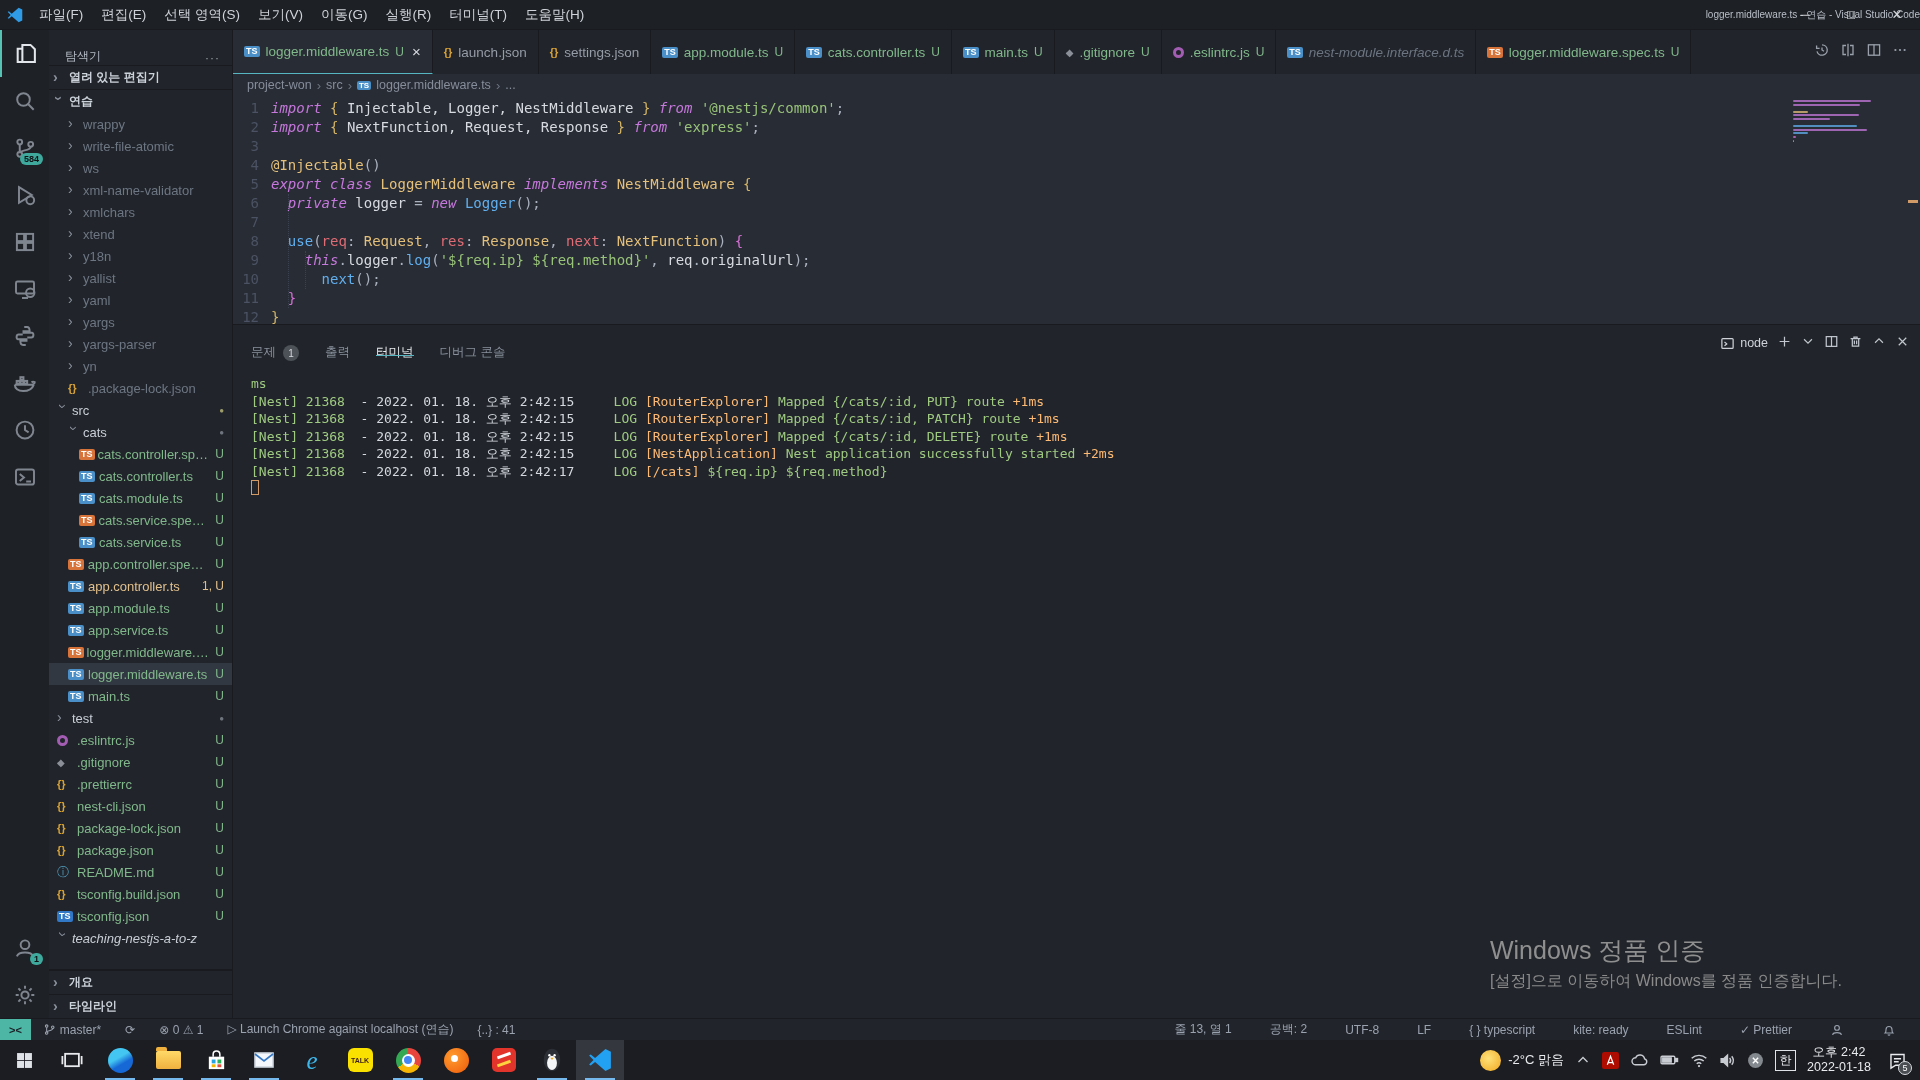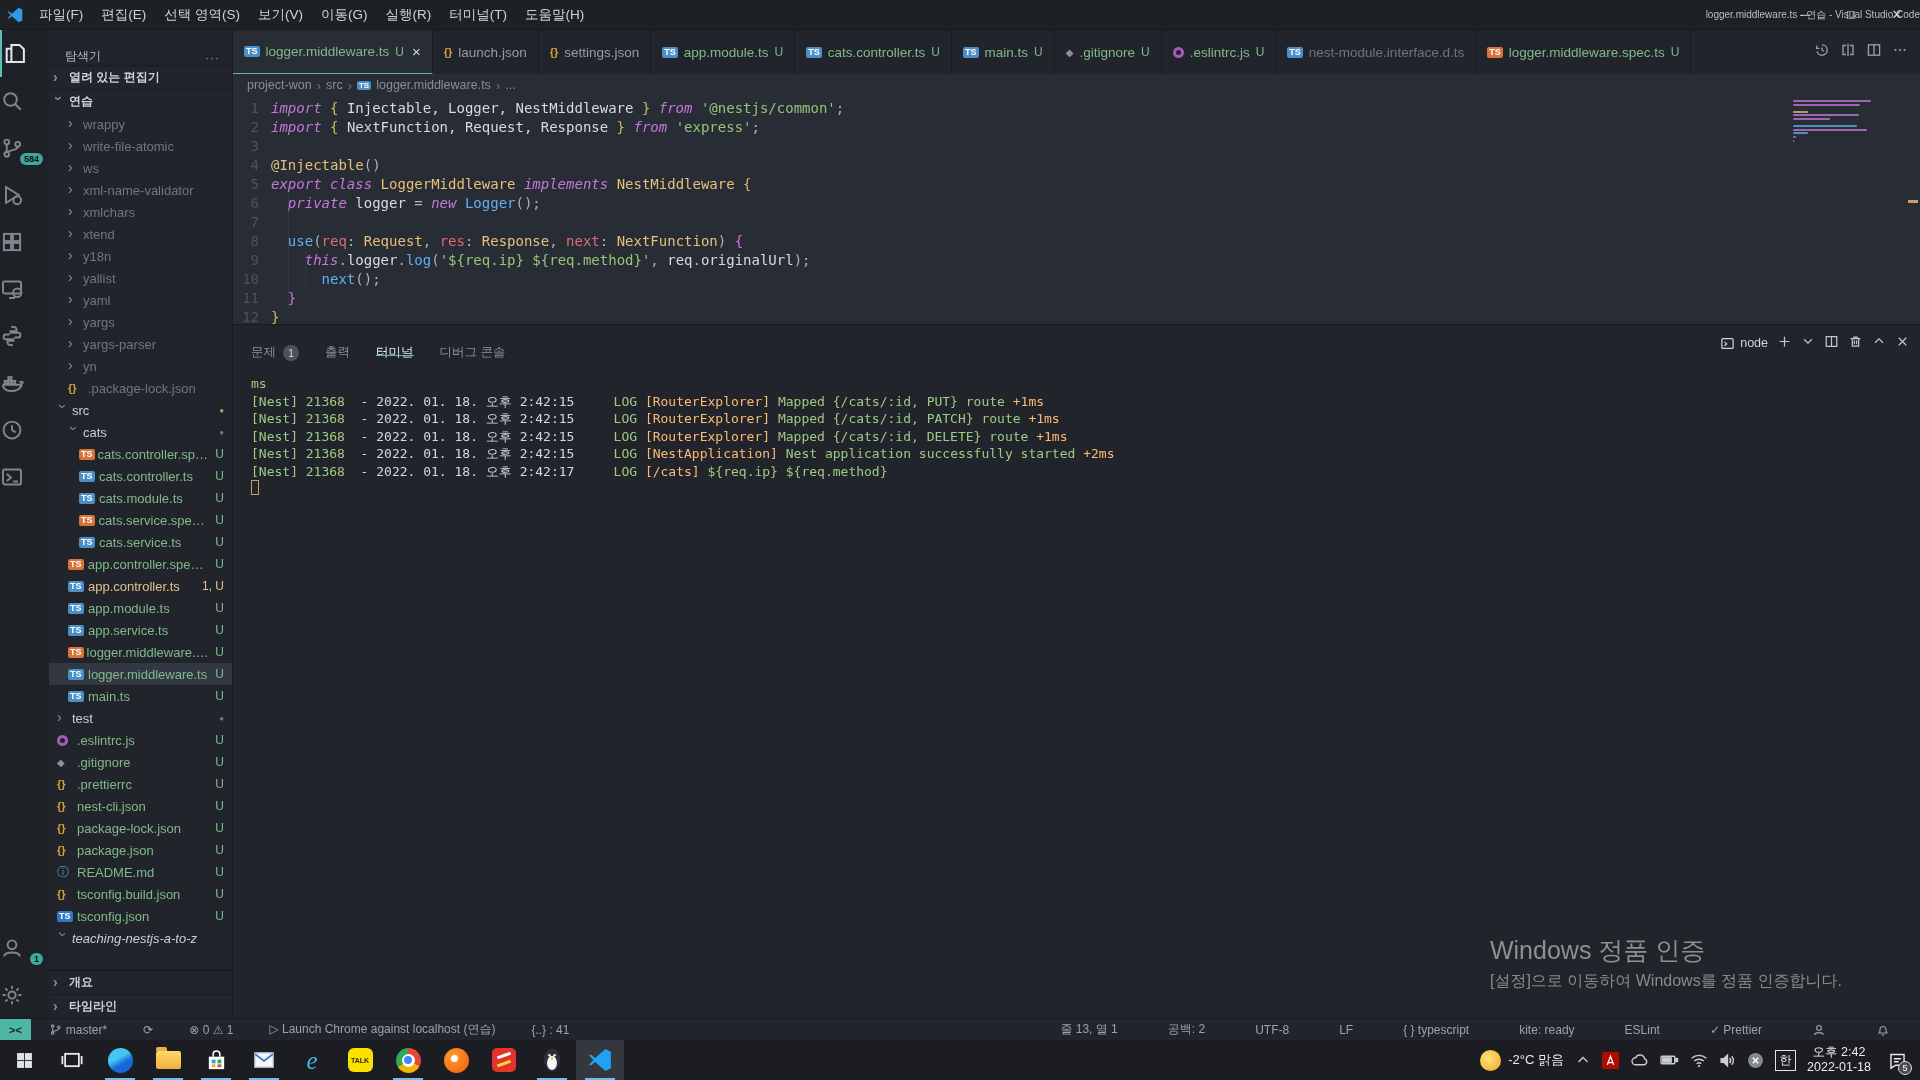--- a/index.html
+++ b/index.html
@@ -16,21 +16,21 @@
   .menu-item{padding:0 9px;font-size:13.5px;color:#cfd2d8;display:flex;align-items:center;cursor:default}
   #win-title{position:absolute;left:0;right:0;text-align:right;font-size:10px;color:#b9bec7;pointer-events:none}
   #win-controls{margin-left:auto;display:flex;height:100%;position:relative;z-index:2}
   .win-btn{width:46px;display:flex;align-items:center;justify-content:center;font-size:13px;color:#d4d7dc}
 
   
   #main{display:flex;height:988px}
 
   
   #activitybar{width:49px;background:#1e2227;display:flex;flex-direction:column;align-items:stretch}
-  .ab-item{height:47px;display:flex;align-items:center;justify-content:flex-start;color:#80868f;position:relative}
+  .ab-item{height:47px;display:flex;align-items:center;justify-content:center;color:#80868f;position:relative}
   .ab-item.active{color:#e3e6ea;border-left:2px solid #56c2b4}
   .ab-badge{position:absolute;right:6px;bottom:6px;background:#3ea99c;color:#0f1316;font-size:9px;font-weight:bold;
     border-radius:9px;padding:1px 4px;line-height:10px}
   #ab-spacer{flex:1}
 
   
   #sidebar{width:184px;background:#21252b;border-right:1px solid #181a1f;display:flex;flex-direction:column;font-size:13px}
   #sb-header{height:35px;display:flex;align-items:flex-end;padding:0 12px 0 16px;color:#b6bcc6;font-size:12px}
   .sb-more{margin-left:auto;letter-spacing:1px;color:#9aa1ab;cursor:pointer}
   .sb-section{height:24px;display:flex;align-items:center;font-weight:bold;color:#cdd3db;font-size:12px;border-top:1px solid #181a1f}
@@ -57,21 +57,21 @@
 
   
   #editor{flex:1;display:flex;flex-direction:column;min-width:0}
   #tabbar{height:44px;background:#21252b;display:flex;align-items:stretch}
   #tabs{display:flex;min-width:0}
   .tab{display:flex;align-items:center;gap:6px;padding:0 11px;font-size:13.5px;color:#8a919d;
     background:#21252b;border-right:1px solid #181a1f;position:relative;cursor:pointer;white-space:nowrap}
   .tab.active{background:#282c34;color:#d7dae0;border-bottom:1.5px solid #56b6c2}
   .tab.c-green .tab-label{color:#81b88b}
   .tab.c-gray .tab-label{color:#969ca6}
-  .tab.c-dim .tab-label{color:#6b7480;}
+  .tab.c-dim .tab-label{color:#6b7480;font-style:italic}
   .tab-deco{color:#81b88b;font-size:12px}
   .tab-close{color:#d7dae0;font-size:15px;margin-left:2px}
   #tab-actions{margin-left:auto;display:flex;align-items:center;gap:10px;padding:0 12px;color:#9aa1ab}
   #breadcrumb{height:22px;background:#282c34;display:flex;align-items:center;padding-left:14px;font-size:12.5px;color:#868d9b;gap:5px}
   .bc-sep{color:#6d7480;font-size:13px}
   .bc-ts{font-size:8px;font-weight:bold;color:#fff;background:#4a8fc7;border-radius:2px;padding:0 2px}
 
   
   #codearea{height:228px;background:#282c34;position:relative;overflow:hidden}
   #code{padding-top:3px;font-family:"DejaVu Sans Mono","Liberation Mono",monospace;font-size:14px;line-height:19px;white-space:pre}
@@ -104,21 +104,21 @@
   .cursor{display:inline-block;width:8px;height:15px;border:1px solid #d19a66;vertical-align:-2px}
   #watermark{position:absolute;right:78px;bottom:26px;text-align:left;color:#9b9b9b}
   #watermark .wm1{font-size:25px;font-weight:300;color:#8f8f8f}
   #watermark .wm2{font-size:16px;color:#8a8a8a;margin-top:4px}
 
   
   #statusbar{height:22px;background:#21252b;border-top:1px solid #181a1f;display:flex;align-items:center;
     font-size:12px;color:#9aa2af}
   #sb-left{display:flex;align-items:center;height:100%}
   #sb-right{margin-left:auto;display:flex;align-items:center;gap:14px;padding-right:12px;height:100%}
-  .sbi{display:flex;align-items:center;gap:4px;padding:0 18px;height:100%;cursor:pointer;white-space:nowrap}
+  .sbi{display:flex;align-items:center;gap:4px;padding:0 12px;height:100%;cursor:pointer;white-space:nowrap}
   .sbi.remote{background:#4db6a5;color:#1b2026;font-weight:bold;padding:0 9px;font-size:11px}
 
   
   #taskbar{height:40px;background:#1c1d22;display:flex;align-items:center;position:relative}
   #start{width:48px;height:40px;display:flex;align-items:center;justify-content:center;background:none;border:none;cursor:pointer}
   #tb-search{width:352px;height:40px;background:#f2f2f2;border:1px solid #70757d;display:flex;align-items:center;
     gap:9px;padding:0 10px;font-size:13.5px;color:#4a4a4a}
   #tb-icons{display:flex;height:100%}
   .tb-item{width:48px;height:40px;display:flex;align-items:center;justify-content:center;position:relative;cursor:pointer}
   .tb-item.active{background:#34373e}

